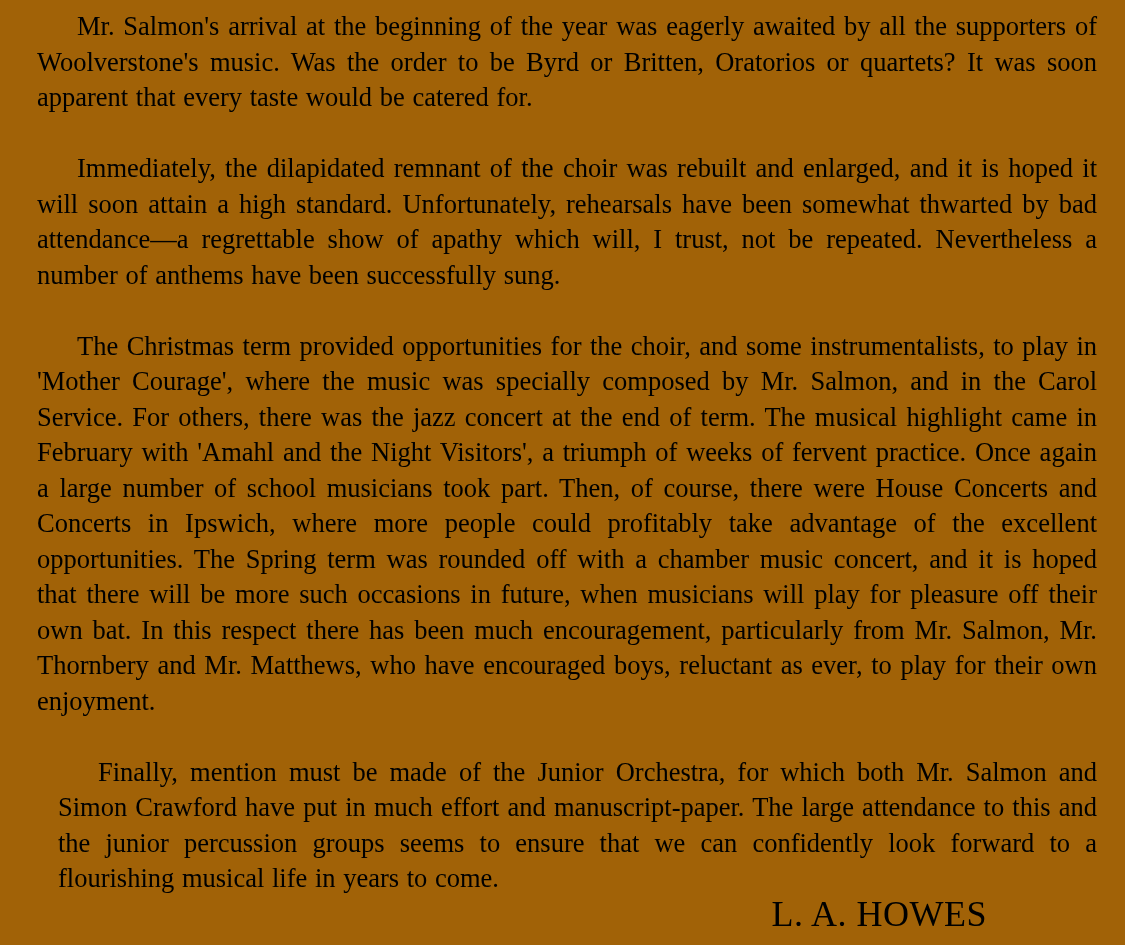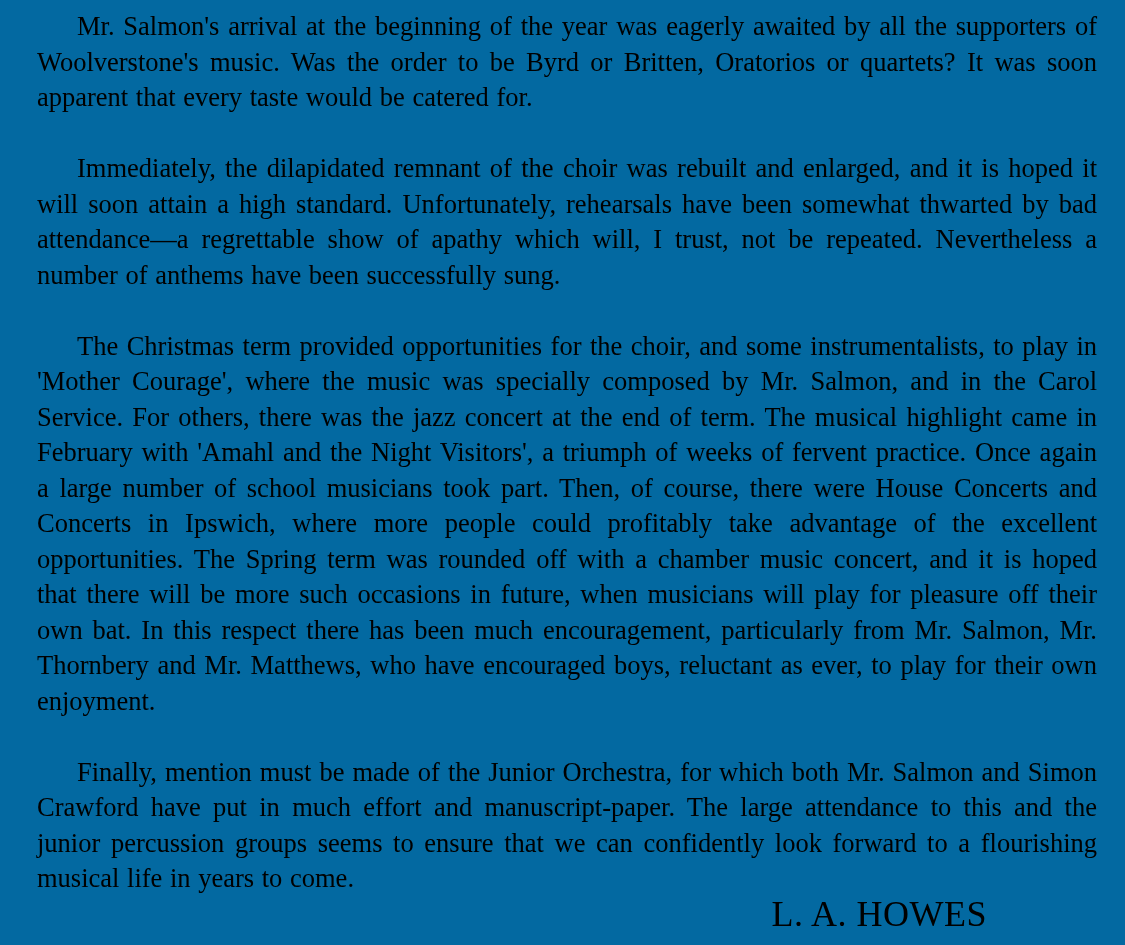--- a/index.html
+++ b/index.html
@@ -4,36 +4,37 @@
 <style>
   html, body {
     margin: 0;
     padding: 0;
     background: #ffffff;
   }
   .page {
     width: 1125px;
     height: 945px;
     box-sizing: border-box;
-    background: #0369a1;
+    background: #a16207;
     padding: 9px 28px 0 37px;
     font-family: "Liberation Serif", "DejaVu Serif", serif;
     font-size: 26.5px;
     line-height: 35.5px;
     color: #000000;
     overflow: hidden;
   }
   .page p {
     margin: 0 0 35.5px 0;
     text-align: justify;
     text-indent: 40px;
     word-spacing: 1px;
   }
   .page p.last-paragraph {
     margin-bottom: 0;
+    margin-left: 21px;
   }
   .signature {
     text-align: right;
     padding-right: 110px;
     font-size: 36px;
     letter-spacing: 0.5px;
   }
 </style>
 </head>
 <body>

